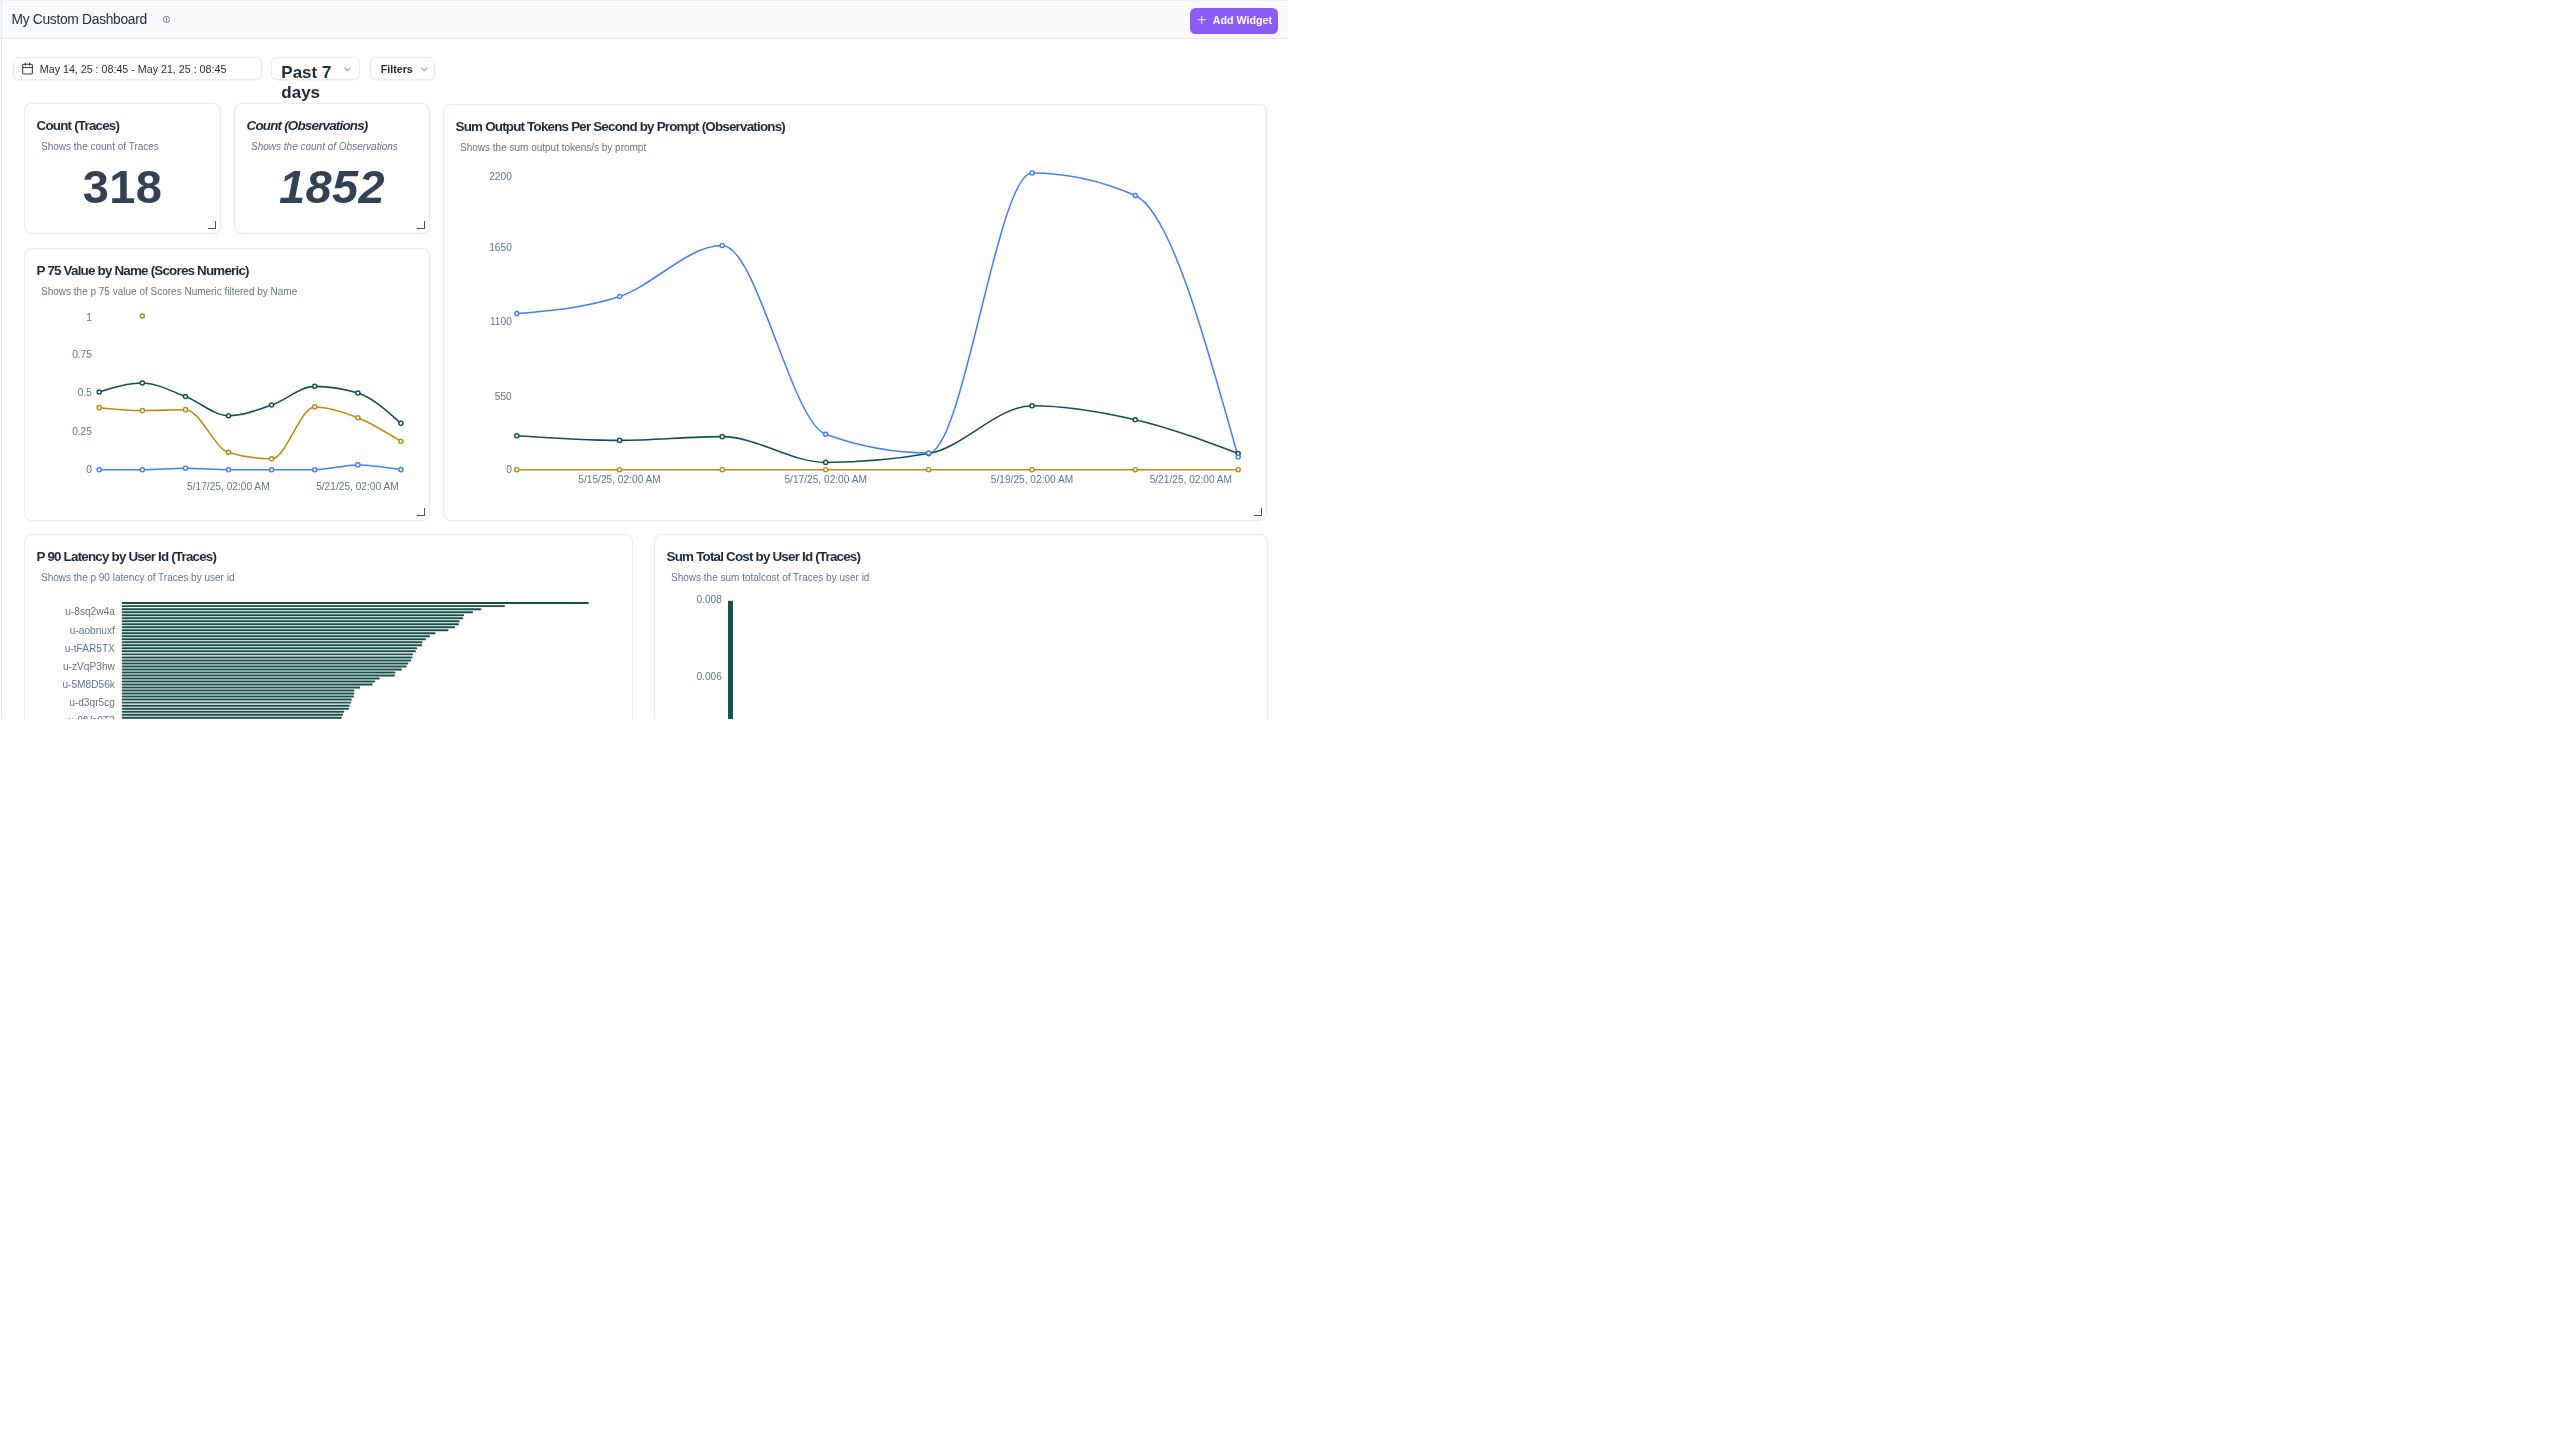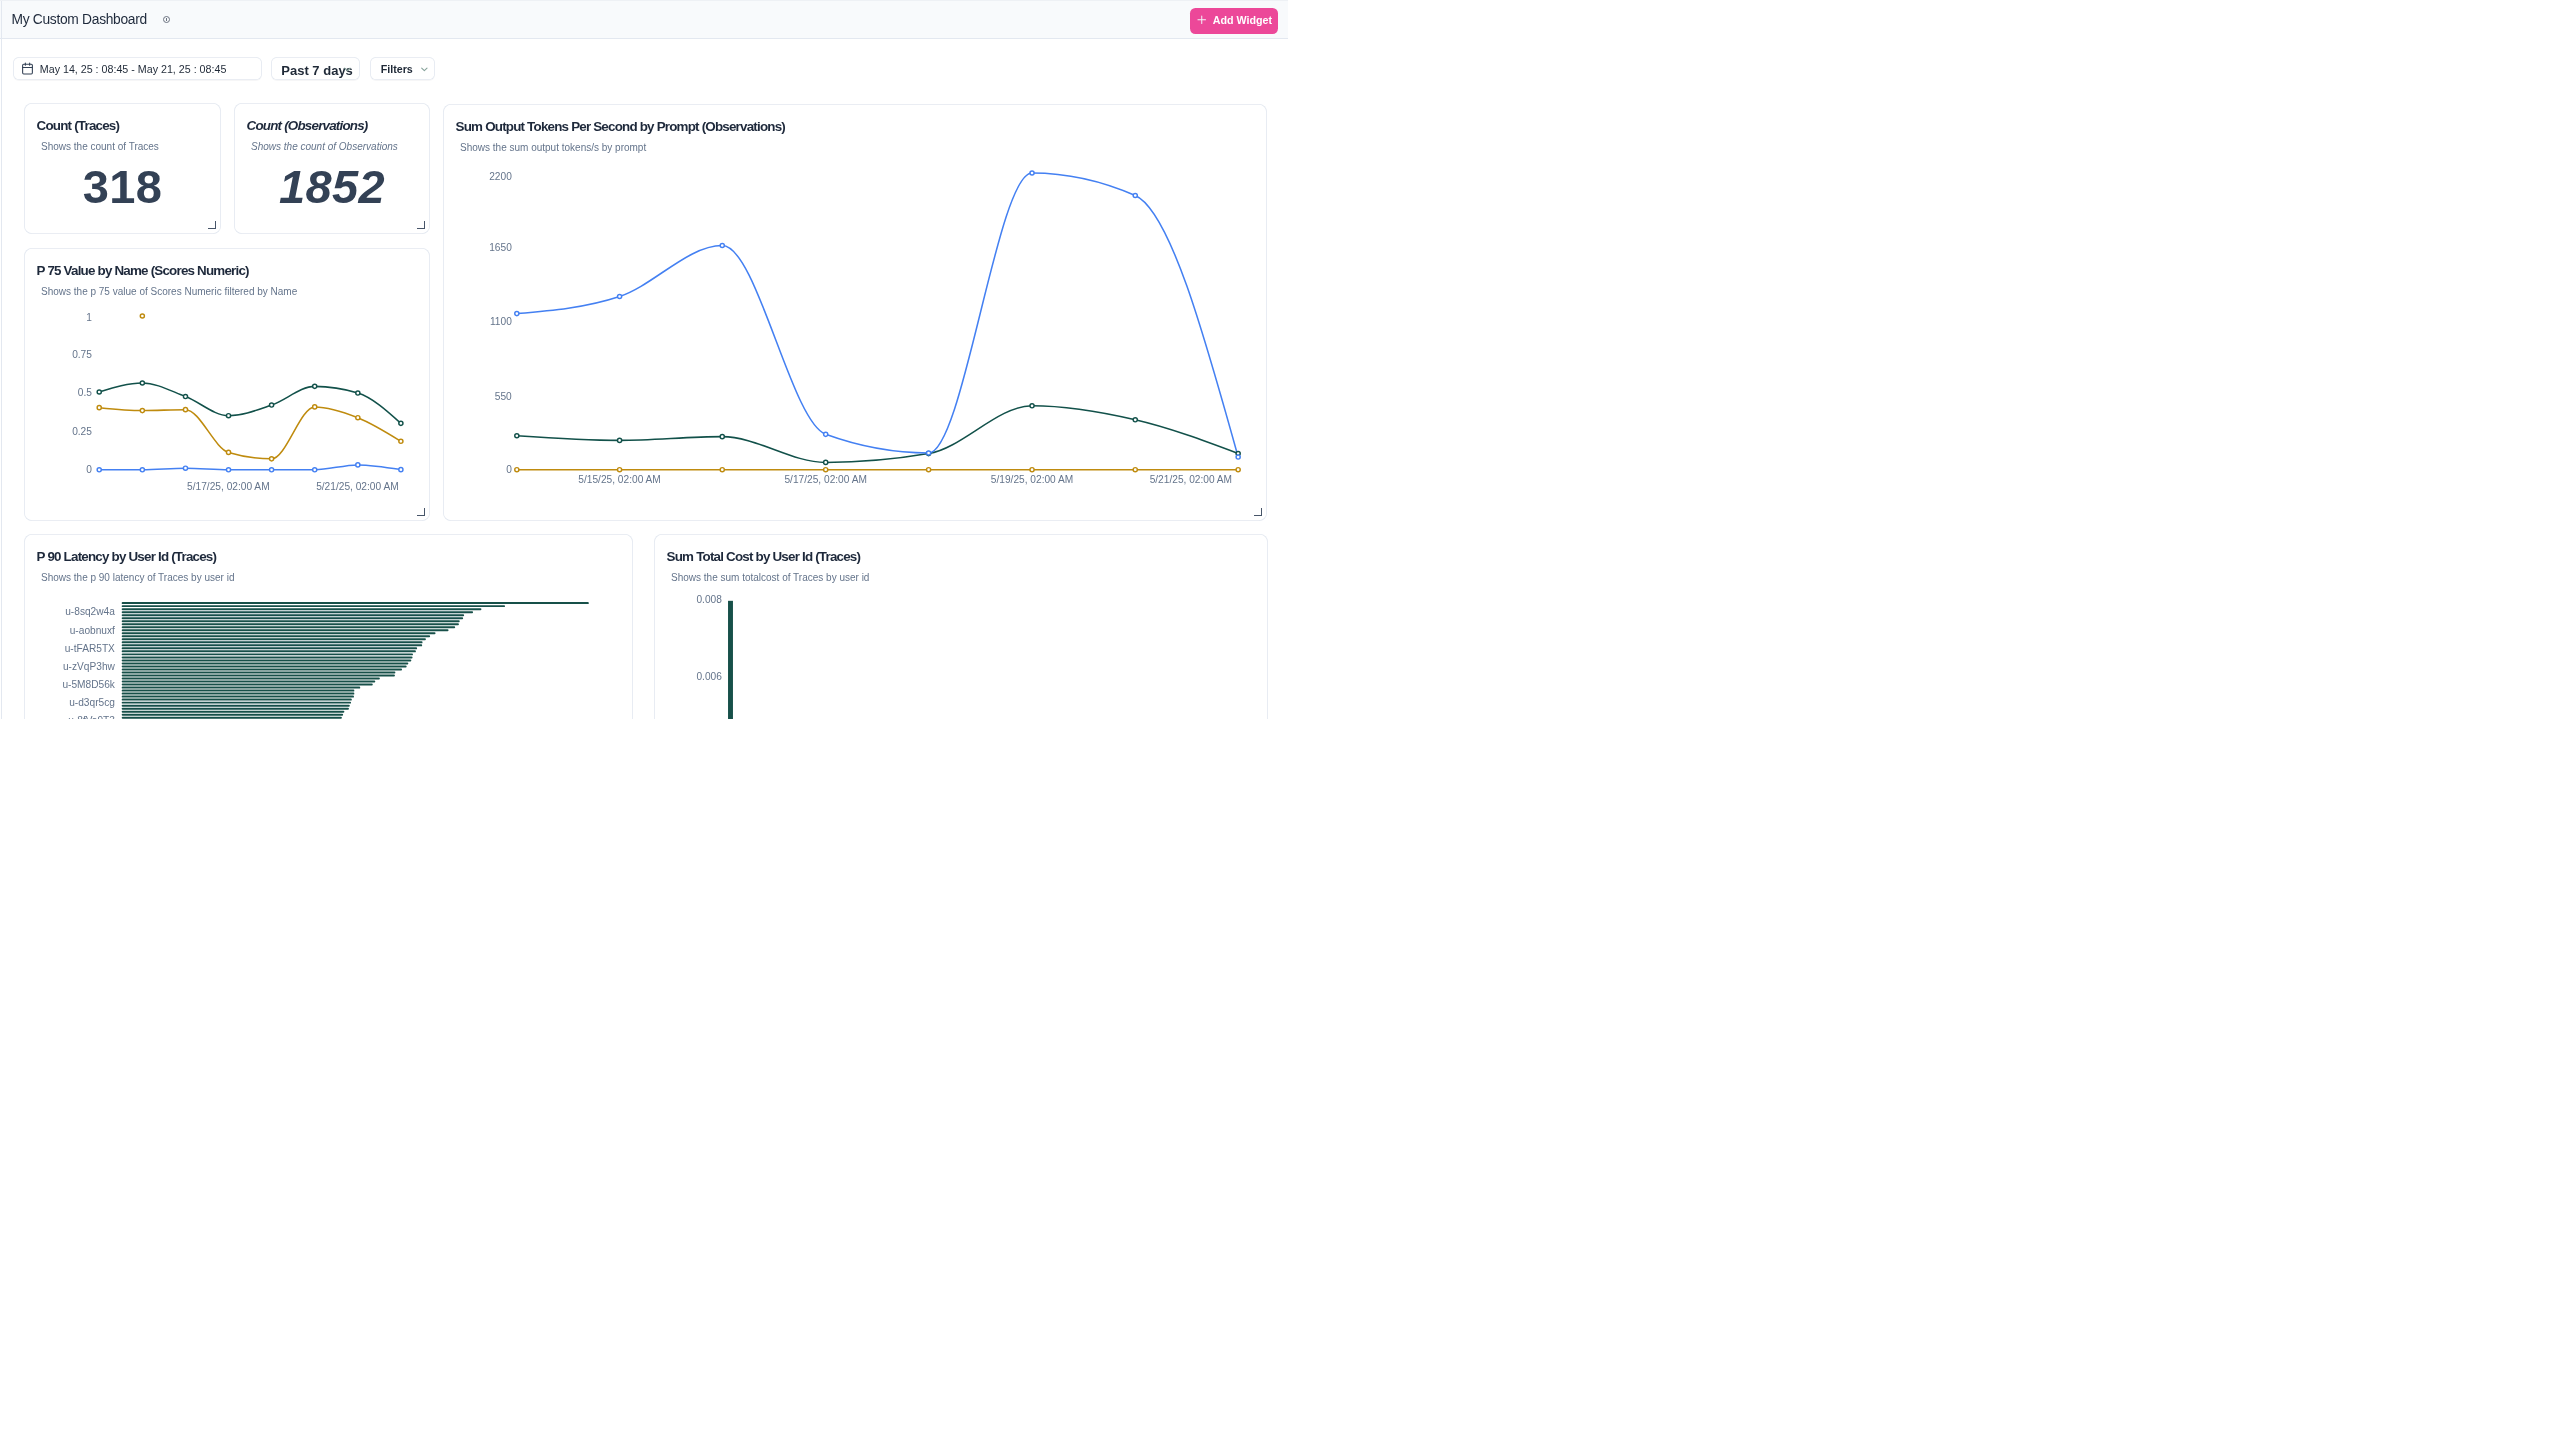--- a/index.html
+++ b/index.html
@@ -3,21 +3,21 @@
 * { margin:0; padding:0; box-sizing:border-box; }
 html,body { width:1288px; height:719px; overflow:hidden; background:#fff;
   font-family:"Liberation Sans", sans-serif; }
 .page { position:relative; width:1288px; height:719px; }
 .vline { position:absolute; left:0.8px; top:0; width:1.1px; height:719px; background:#e3e8f0; z-index:5; }
 .hdr { position:absolute; left:0; top:0; width:1288px; height:39px; background:#f8fafc; border-bottom:0.8px solid #e3e8f0; }
 .hdr h1 { position:absolute; left:11.5px; top:13px; font-size:13.8px; font-weight:400; color:#1e293b; letter-spacing:-0.3px; line-height:1; }
 .info { position:absolute; left:163px; top:15.6px; width:7.3px; height:7.3px; border:0.9px solid #6b7280; border-radius:50%; }
 .info:before { content:""; position:absolute; left:2.4px; top:1.1px; width:0.8px; height:0.8px; background:#6b7280; }
 .info:after { content:""; position:absolute; left:2.4px; top:2.6px; width:0.8px; height:2.1px; background:#6b7280; }
-.addbtn { position:absolute; left:1190px; top:7.7px; width:88px; height:26px; background:#ec4899; border-radius:5.4px; color:#fff; font-size:10.7px; font-weight:600; text-align:center; line-height:25px; }
+.addbtn { position:absolute; left:1190px; top:7.7px; width:88px; height:26px; background:#8b5cf6; border-radius:5.4px; color:#fff; font-size:10.7px; font-weight:600; text-align:center; line-height:25px; }
 .addbtn svg { display:inline; position:relative; }
 .fbox { position:absolute; top:57px; height:23px; box-shadow:inset 0 0 0 0.8px #e3e8f0, 0 0.8px 0.8px rgba(15,23,42,0.04); border-radius:6.1px; background:#fff; }
 .card { position:absolute; background:#fff; box-shadow:inset 0 0 0 0.8px #e3e8f0; border-radius:8px; }
 .ct { position:absolute; left:12.6px; top:16px; font-size:13.4px; font-weight:700; color:#1e293b; letter-spacing:-0.8px; line-height:1; }
 .cs { position:absolute; left:17px; top:39px; font-size:10px; color:#64748b; line-height:1; }
 .rz { position:absolute; width:7.7px; height:7.7px; border-right:1.5px solid #475569; border-bottom:1.5px solid #475569; }
 svg { position:absolute; left:0; top:0; }
 svg text { fill:#64748b; font-size:13.3px; }
 .num { position:absolute; width:100%; text-align:center; font-size:47px; font-weight:700; color:#334155; letter-spacing:0.4px; line-height:1; }
 </style></head><body>
@@ -37,21 +37,21 @@
 <div class="fbox" style="left:13.4px; width:249px;">
   <svg width="13" height="13" style="left:7.3px;top:5.4px" viewBox="0 0 24 24" fill="none" stroke="#334155" stroke-width="2" stroke-linecap="round" stroke-linejoin="round">
         <rect x="3" y="4" width="18" height="18" rx="2"></rect>
         <line x1="16" y1="2" x2="16" y2="6"></line>
         <line x1="8" y1="2" x2="8" y2="6"></line>
         <line x1="3" y1="10" x2="21" y2="10"></line>
       </svg>
   <div style="position:absolute;left:26.4px;top:6.1px;font-size:10.7px;font-weight:500;color:#1f2937;">May 14, 25 : 08:45 - May 21, 25 : 08:45</div>
 </div>
 <div class="fbox" style="left:271px; width:89px;">
-  <div style="position:absolute;left:10.3px;top:6.1px;font-size:13px;font-weight:600;color:#1f2937;">Past 7 days</div>
+  <div style="position:absolute;left:10.3px;top:6.1px;font-size:17px;font-weight:600;color:#1f2937;">Past 7 days</div>
   <svg width="10.7" height="10.7" style="left:71px;top:6.5px" viewBox="0 0 24 24" fill="none" stroke="#85a29a" stroke-width="2.4" stroke-linecap="round" stroke-linejoin="round">
         <polyline points="6 9 12 15 18 9"></polyline>
       </svg>
 </div>
 <div class="fbox" style="left:370px; width:65px;">
   <div style="position:absolute;left:10.7px;top:6.1px;font-size:10.7px;font-weight:600;color:#1f2937;text-align:center;">Filters</div>
   <svg width="10.7" height="10.7" style="left:49px;top:6.5px" viewBox="0 0 24 24" fill="none" stroke="#85a29a" stroke-width="2.4" stroke-linecap="round" stroke-linejoin="round">
         <polyline points="6 9 12 15 18 9"></polyline>
       </svg>
 </div>

